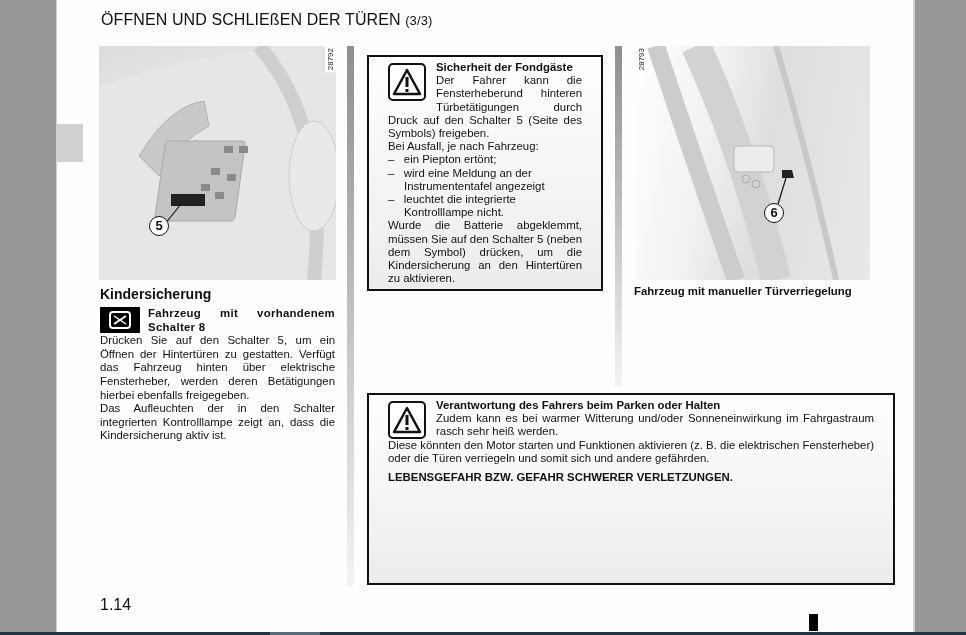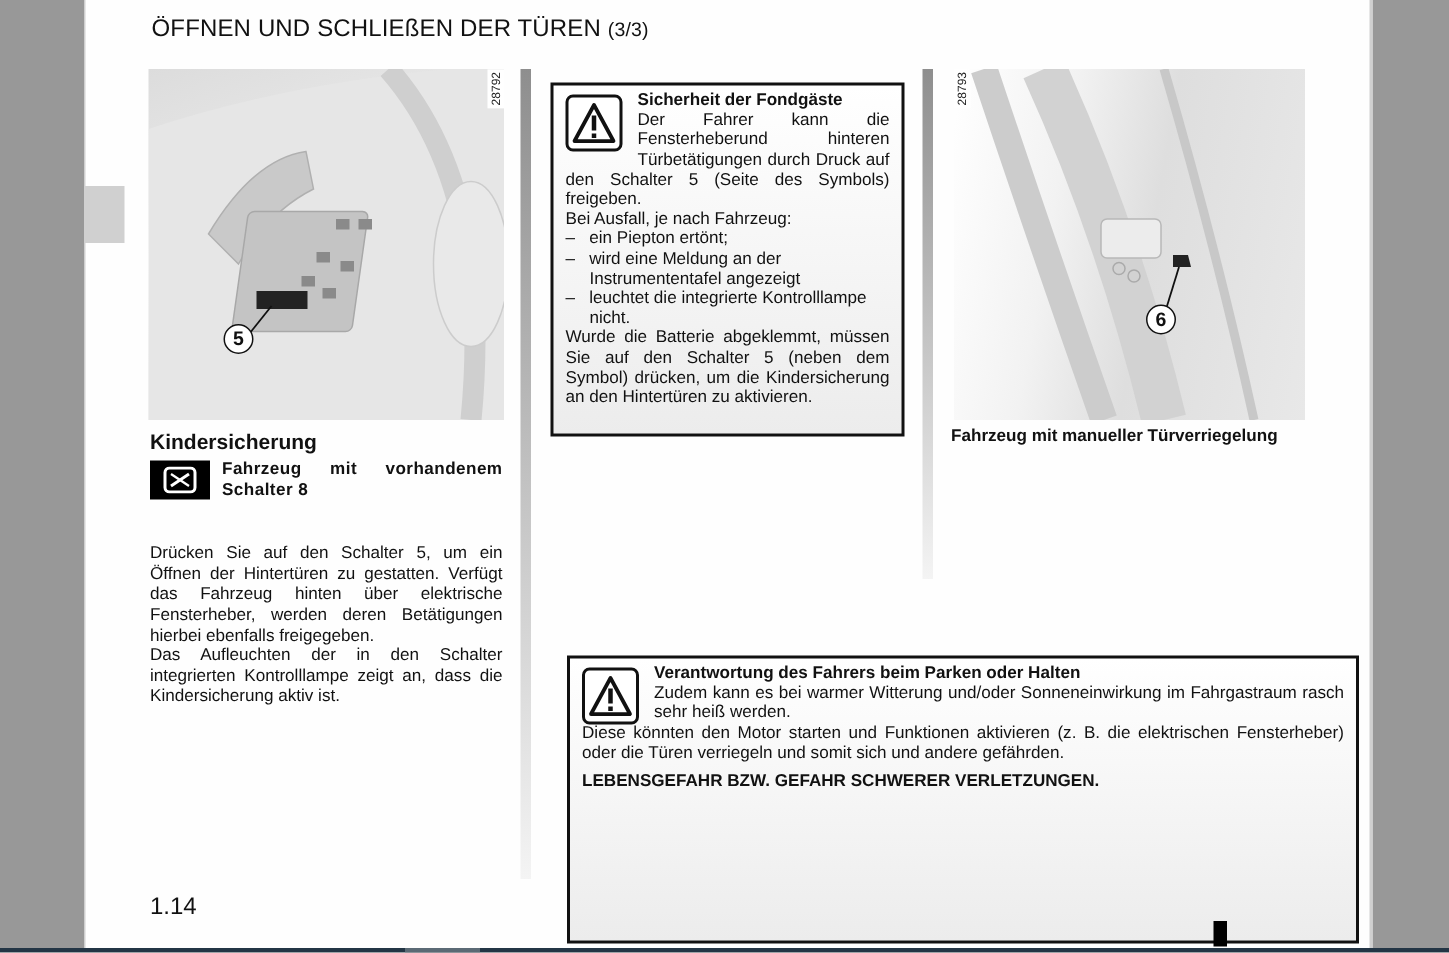--- a/index.html
+++ b/index.html
@@ -24,21 +24,21 @@
   }
   .callout {
     position:absolute; width:18px; height:18px; border:1.5px solid #111; border-radius:50%;
     background:#fff; font-size:13px; font-weight:bold; text-align:center; line-height:18px;
   }
   .sep { position:absolute; width:7px; background:linear-gradient(#8e8e8e, #f4f4f4); }
   .body-text { position:absolute; font-size:11.4px; line-height:13.6px; text-align:justify; }
   .h2 { position:absolute; font-size:14px; font-weight:bold; }
   .warn-box {
     position:absolute; border:2px solid #111; background:linear-gradient(#ffffff, #ececec);
-    box-sizing:border-box; padding:4px 8px; font-size:11.4px; line-height:13.2px;
+    box-sizing:border-box; padding:4px 19px; font-size:11.4px; line-height:13.2px;
   }
   .warn-icon {
     float:left; width:38px; height:38px; border:2px solid #111; border-radius:5px;
     margin:0 10px 0 0; box-sizing:border-box; display:flex; align-items:center; justify-content:center; background:#fff;
   }
   .bold { font-weight:bold; }
   .list { margin:0; padding:0; list-style:none; }
   .list li { padding-left:16px; text-indent:-16px; }
   .child-icon {
     float:left; width:40px; height:26px; background:#000; margin:0 8px 0 0;
@@ -85,21 +85,21 @@
 
 <div class="body-text" style="left:100px;top:307px;width:235px;">
   <div class="child-icon">
     <svg width="24" height="18" viewBox="0 0 24 18">
         <rect x="2" y="1" width="20" height="16" rx="3" fill="none" stroke="#fff" stroke-width="2"></rect>
         <line x1="6" y1="13" x2="18" y2="5" stroke="#fff" stroke-width="2"></line>
         <line x1="6" y1="5" x2="18" y2="13" stroke="#fff" stroke-width="1.5"></line>
       </svg>
   </div>
   <p class="bold" style="letter-spacing:0.3px;">Fahrzeug mit vorhandenem Schalter 8</p>
-  <p style="clear:both;margin-top:29px;">Drücken Sie auf den Schalter 5, um ein Öffnen der Hintertüren zu gestatten. Verfügt das Fahrzeug hinten über elektrische Fensterheber, werden deren Betätigungen hierbei ebenfalls freigegeben.</p>
+  <p style="clear:both;">Drücken Sie auf den Schalter 5, um ein Öffnen der Hintertüren zu gestatten. Verfügt das Fahrzeug hinten über elektrische Fensterheber, werden deren Betätigungen hierbei ebenfalls freigegeben.</p>
   <p>Das Aufleuchten der in den Schalter integrierten Kontrolllampe zeigt an, dass die Kindersicherung aktiv ist.</p>
 </div>
 
 <div class="warn-box" style="left:367px;top:55px;width:236px;height:236px;">
   <div class="warn-icon" style="margin-top:2px;">
     <svg width="30" height="28" viewBox="0 0 30 28">
         <path d="M15,2 L28,26 L2,26 Z" fill="none" stroke="#111" stroke-width="2.5" stroke-linejoin="round"></path>
         <rect x="13.5" y="9" width="3" height="10" fill="#111"></rect>
         <rect x="13.5" y="21" width="3" height="3" fill="#111"></rect>
       </svg>
@@ -129,21 +129,21 @@
     <line x1="150" y1="132" x2="142" y2="158" stroke="#111" stroke-width="1.2"></line>
   </svg>
   <div class="img-num" style="left:0;top:0;">28793</div>
   <div class="callout" style="left:128px;top:157px;">6</div>
 </div>
 
 <div class="body-text" style="left:634px;top:285px;width:236px;">
   <p class="bold">Fahrzeug mit manueller Türverriegelung</p>
 </div>
 
-<div class="warn-box" style="left:378px;top:393px;width:528px;height:192px;margin-top:44px;">
+<div class="warn-box" style="left:367px;top:393px;width:528px;height:192px;">
   <div class="warn-icon" style="margin-top:2px;">
     <svg width="30" height="28" viewBox="0 0 30 28">
         <path d="M15,2 L28,26 L2,26 Z" fill="none" stroke="#111" stroke-width="2.5" stroke-linejoin="round"></path>
         <rect x="13.5" y="9" width="3" height="10" fill="#111"></rect>
         <rect x="13.5" y="21" width="3" height="3" fill="#111"></rect>
       </svg>
   </div>
   <p class="bold">Verantwortung des Fahrers beim Parken oder Halten</p>
   <p style="text-align:justify;">Zudem kann es bei warmer Witterung und/oder Sonneneinwirkung im Fahrgastraum rasch sehr heiß werden.</p>
   <p style="clear:both;text-align:justify;">Diese könnten den Motor starten und Funktionen aktivieren (z. B. die elektrischen Fensterheber) oder die Türen verriegeln und somit sich und andere gefährden.</p>

